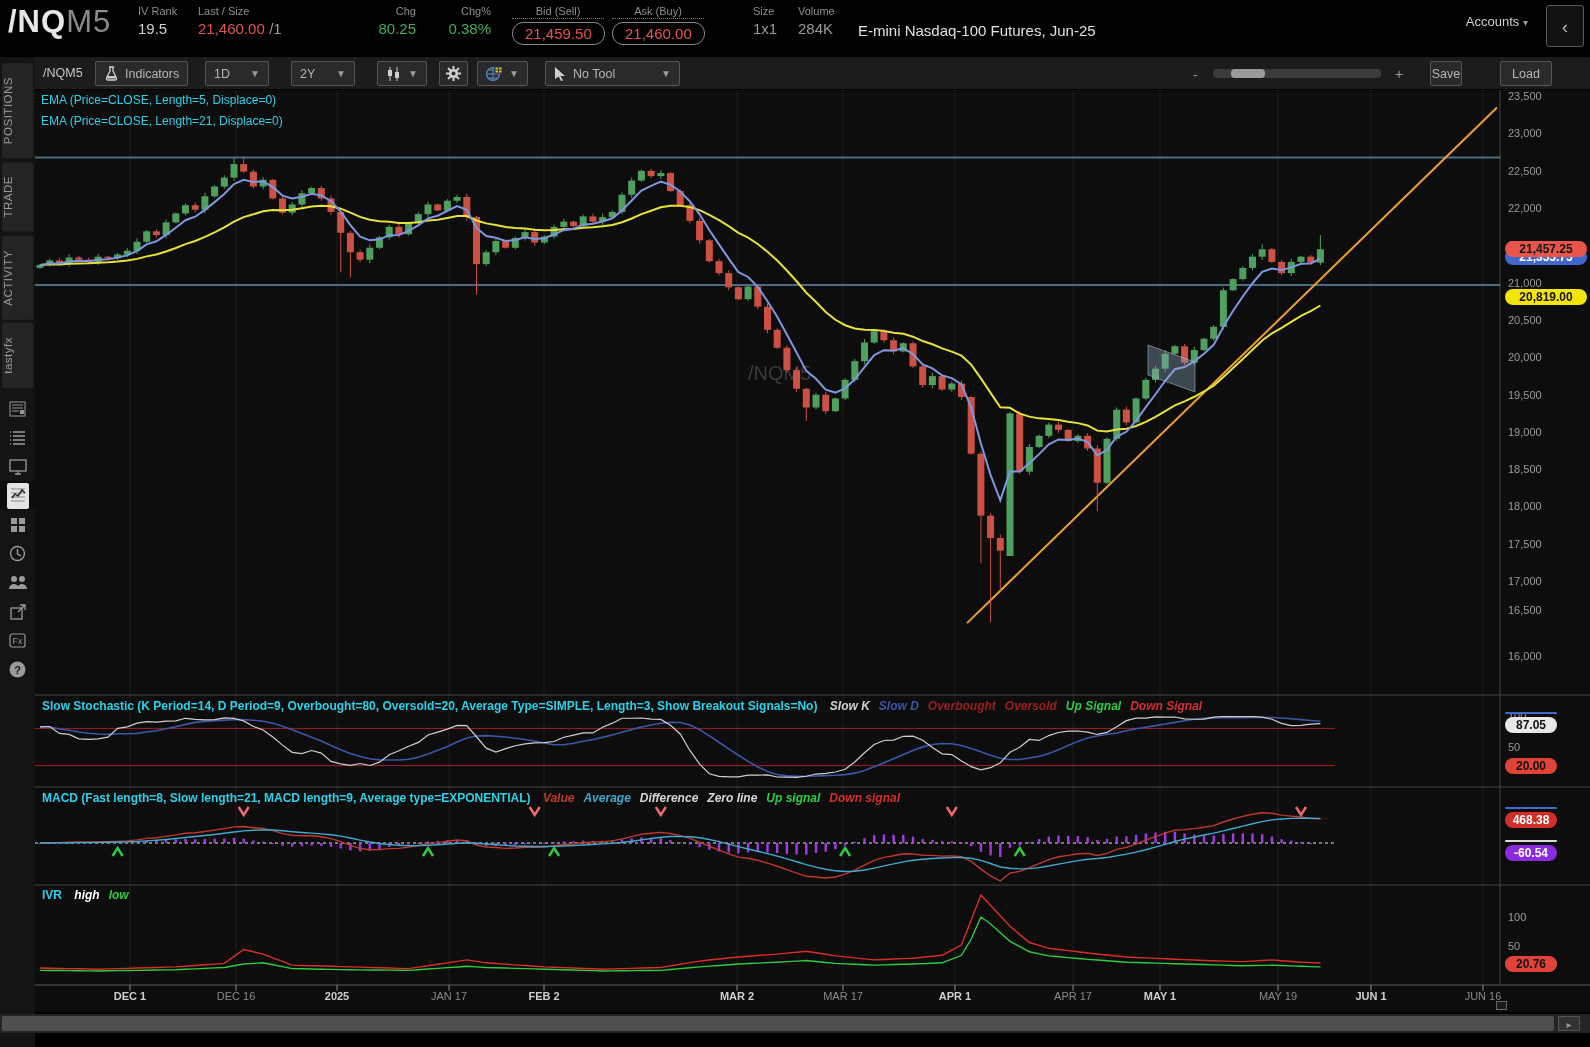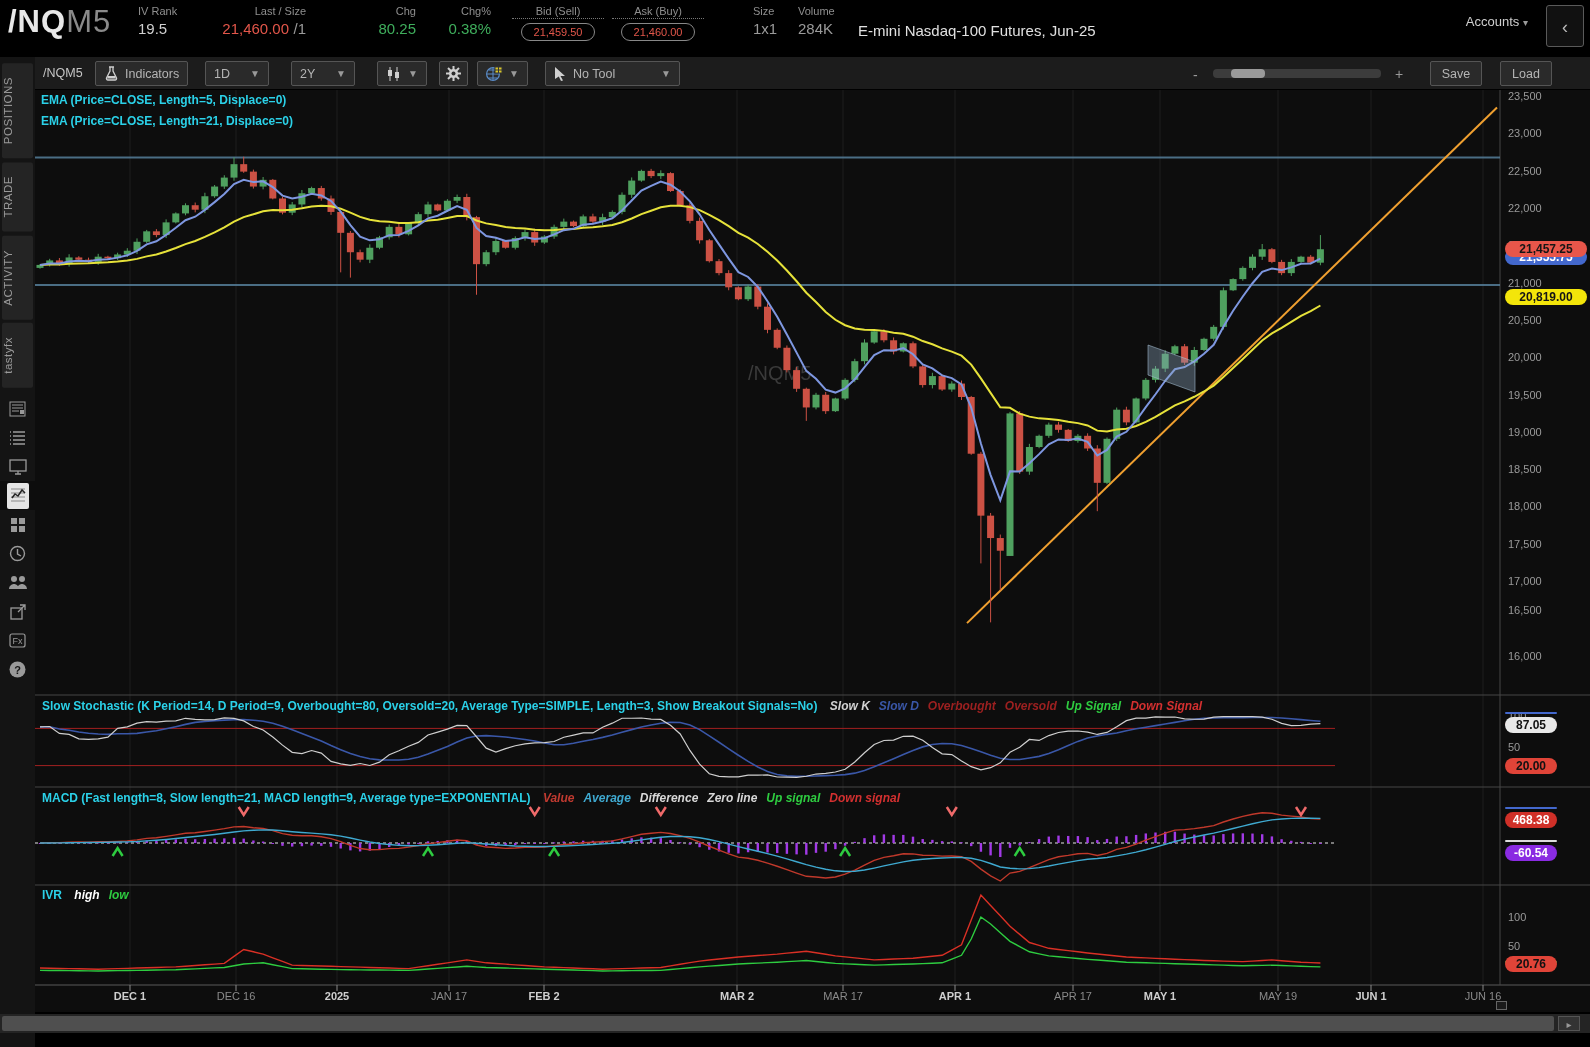--- a/index.html
+++ b/index.html
@@ -9,21 +9,21 @@
   #header{position:absolute;left:0;top:0;width:1590px;height:57px;background:#000;color:#ccc;}
   #symbol-block{position:absolute;left:8px;top:4px;font-size:31px;letter-spacing:1px;}
   #symbol-block .sym{color:#e8e8e8;font-weight:bold;}
   #symbol-block .con{color:#8a8a8a;}
   .hcol{position:absolute;top:5px;margin-left:20px;}
   .hlabel{font-size:11px;color:#8f8f8f;display:block;margin-bottom:3px;}
   .hlabel.u{border-bottom:1px dotted #777;padding-bottom:1px;}
   .hval{font-size:15px;color:#cfcfcf;}
   .red{color:#e2564a;}
   .green{color:#3fae5c;}
-  .qbox{border:1px solid #888;border-radius:11px;padding:2px 12px;font-size:11px;display:inline-block;}
+  .qbox{border:1px solid #888;border-radius:11px;padding:2px 12px;font-size:15px;display:inline-block;}
   #accounts{position:absolute;right:62px;top:14px;font-size:13px;color:#cfcfcf;cursor:pointer;}
   #collapse-btn{position:absolute;right:6px;top:5px;width:38px;height:42px;border:1px solid #5a5a5a;
     border-radius:3px;background:#111;color:#bbb;font-size:18px;text-align:center;line-height:42px;}
   
   #sidebar{position:absolute;left:0;top:57px;width:35px;height:990px;background:#141414;}
   .side-tab{width:31px;margin:0 0 4px 2px;background:#242424;color:#9a9a9a;font-size:11.5px;
     letter-spacing:.5px;writing-mode:vertical-rl;transform:rotate(180deg);text-align:center;
     padding:14px 0;border-radius:2px;}
   .side-icon{width:35px;height:29px;display:flex;align-items:center;justify-content:center;color:#9a9a9a;}
   .side-icon.active{background:#0d0d0d;}
@@ -34,21 +34,21 @@
     color:#b5b5b5;font-size:12.5px;display:flex;align-items:center;padding:0 8px;gap:6px;}
   .caret{font-size:10px;color:#9a9a9a;}
   #tb-symbol{position:absolute;left:8px;top:9px;color:#c5c5c5;font-size:12.5px;}
   #zoom-minus{position:absolute;left:1158px;top:10px;color:#999;font-size:14px;}
   #zoom-track{position:absolute;left:1178px;top:12px;width:168px;height:9px;background:#3c3c3c;border-radius:4px;}
   #zoom-thumb{position:absolute;left:18px;top:0;width:34px;height:9px;background:#9a9a9a;border-radius:4px;}
   #zoom-plus{position:absolute;left:1360px;top:9px;color:#999;font-size:14px;}
   
   #chart-area{position:absolute;left:35px;top:90px;width:1555px;height:922px;background:#0d0d0d;}
   #chart-svg{position:absolute;left:0;top:0;}
-  .ema-label{position:absolute;left:6px;color:#2bd1e8;font-size:12px;font-weight:bold;z-index:4;}
+  .ema-label{position:absolute;left:6px;color:#2bd1e8;font-size:12px;font-weight:normal;z-index:4;}
   .panel-label{position:absolute;left:7px;font-size:12px;font-weight:bold;z-index:4;white-space:nowrap;}
   .panel-title{color:#2bd1e8;}
   .legend-item{margin-left:9px;font-style:italic;}
   .tick-label{position:absolute;left:1473px;color:#9a9a9a;font-size:11px;z-index:1;}
   .badge{position:absolute;left:1470px;width:82px;text-align:center;font-size:12px;font-weight:bold;
     border-radius:8px;padding:1px 0;z-index:3;}
   .badge.sm{width:52px;}
   .date-label{position:absolute;color:#8a8a8a;font-size:11px;transform:translateX(-50%);z-index:2;}
   .date-label.bold{color:#cfcfcf;font-weight:bold;}
   
@@ -62,21 +62,21 @@
 <body>
 
 <div id="header">
   <div id="symbol-block">
     <span class="sym">/NQ</span><span class="con">M5</span>
   </div>
   <div class="hcol" style="left:118px">
     <span class="hlabel">IV Rank</span>
     <span class="hval">19.5</span>
   </div>
-  <div class="hcol" style="left:178px;width:108px;text-align:right">
+  <div class="hcol" style="left:178px;width:108px;text-align:left">
     <span class="hlabel">Last / Size</span>
     <span class="hval red">21,460.00</span>
     <span class="hval" style="color:#9a9a9a">/1</span>
   </div>
   <div class="hcol" style="left:340px;width:56px;text-align:right">
     <span class="hlabel">Chg</span>
     <span class="hval green">80.25</span>
   </div>
   <div class="hcol" style="left:415px;width:56px;text-align:right">
     <span class="hlabel">Chg%</span>
@@ -240,21 +240,21 @@
         </svg>
       <span>No Tool</span>
     </span>
     <span class="caret">▼</span>
   </div>
   <span id="zoom-minus">-</span>
   <div id="zoom-track">
     <div id="zoom-thumb"></div>
   </div>
   <span id="zoom-plus">+</span>
-  <div class="tbtn" style="left:1395px;width:52px;justify-content:center">
+  <div class="tbtn" style="left:1395px;width:32px;justify-content:center">
     <span>Save</span>
   </div>
   <div class="tbtn" style="left:1465px;width:52px;justify-content:center">
     <span>Load</span>
   </div>
 </div>
 
 <div id="chart-area">
   <svg id="chart-svg" width="1555" height="922">
       <line x1="95" y1="0" x2="95" y2="895" stroke="#1e1e1e" stroke-width="1"></line>

